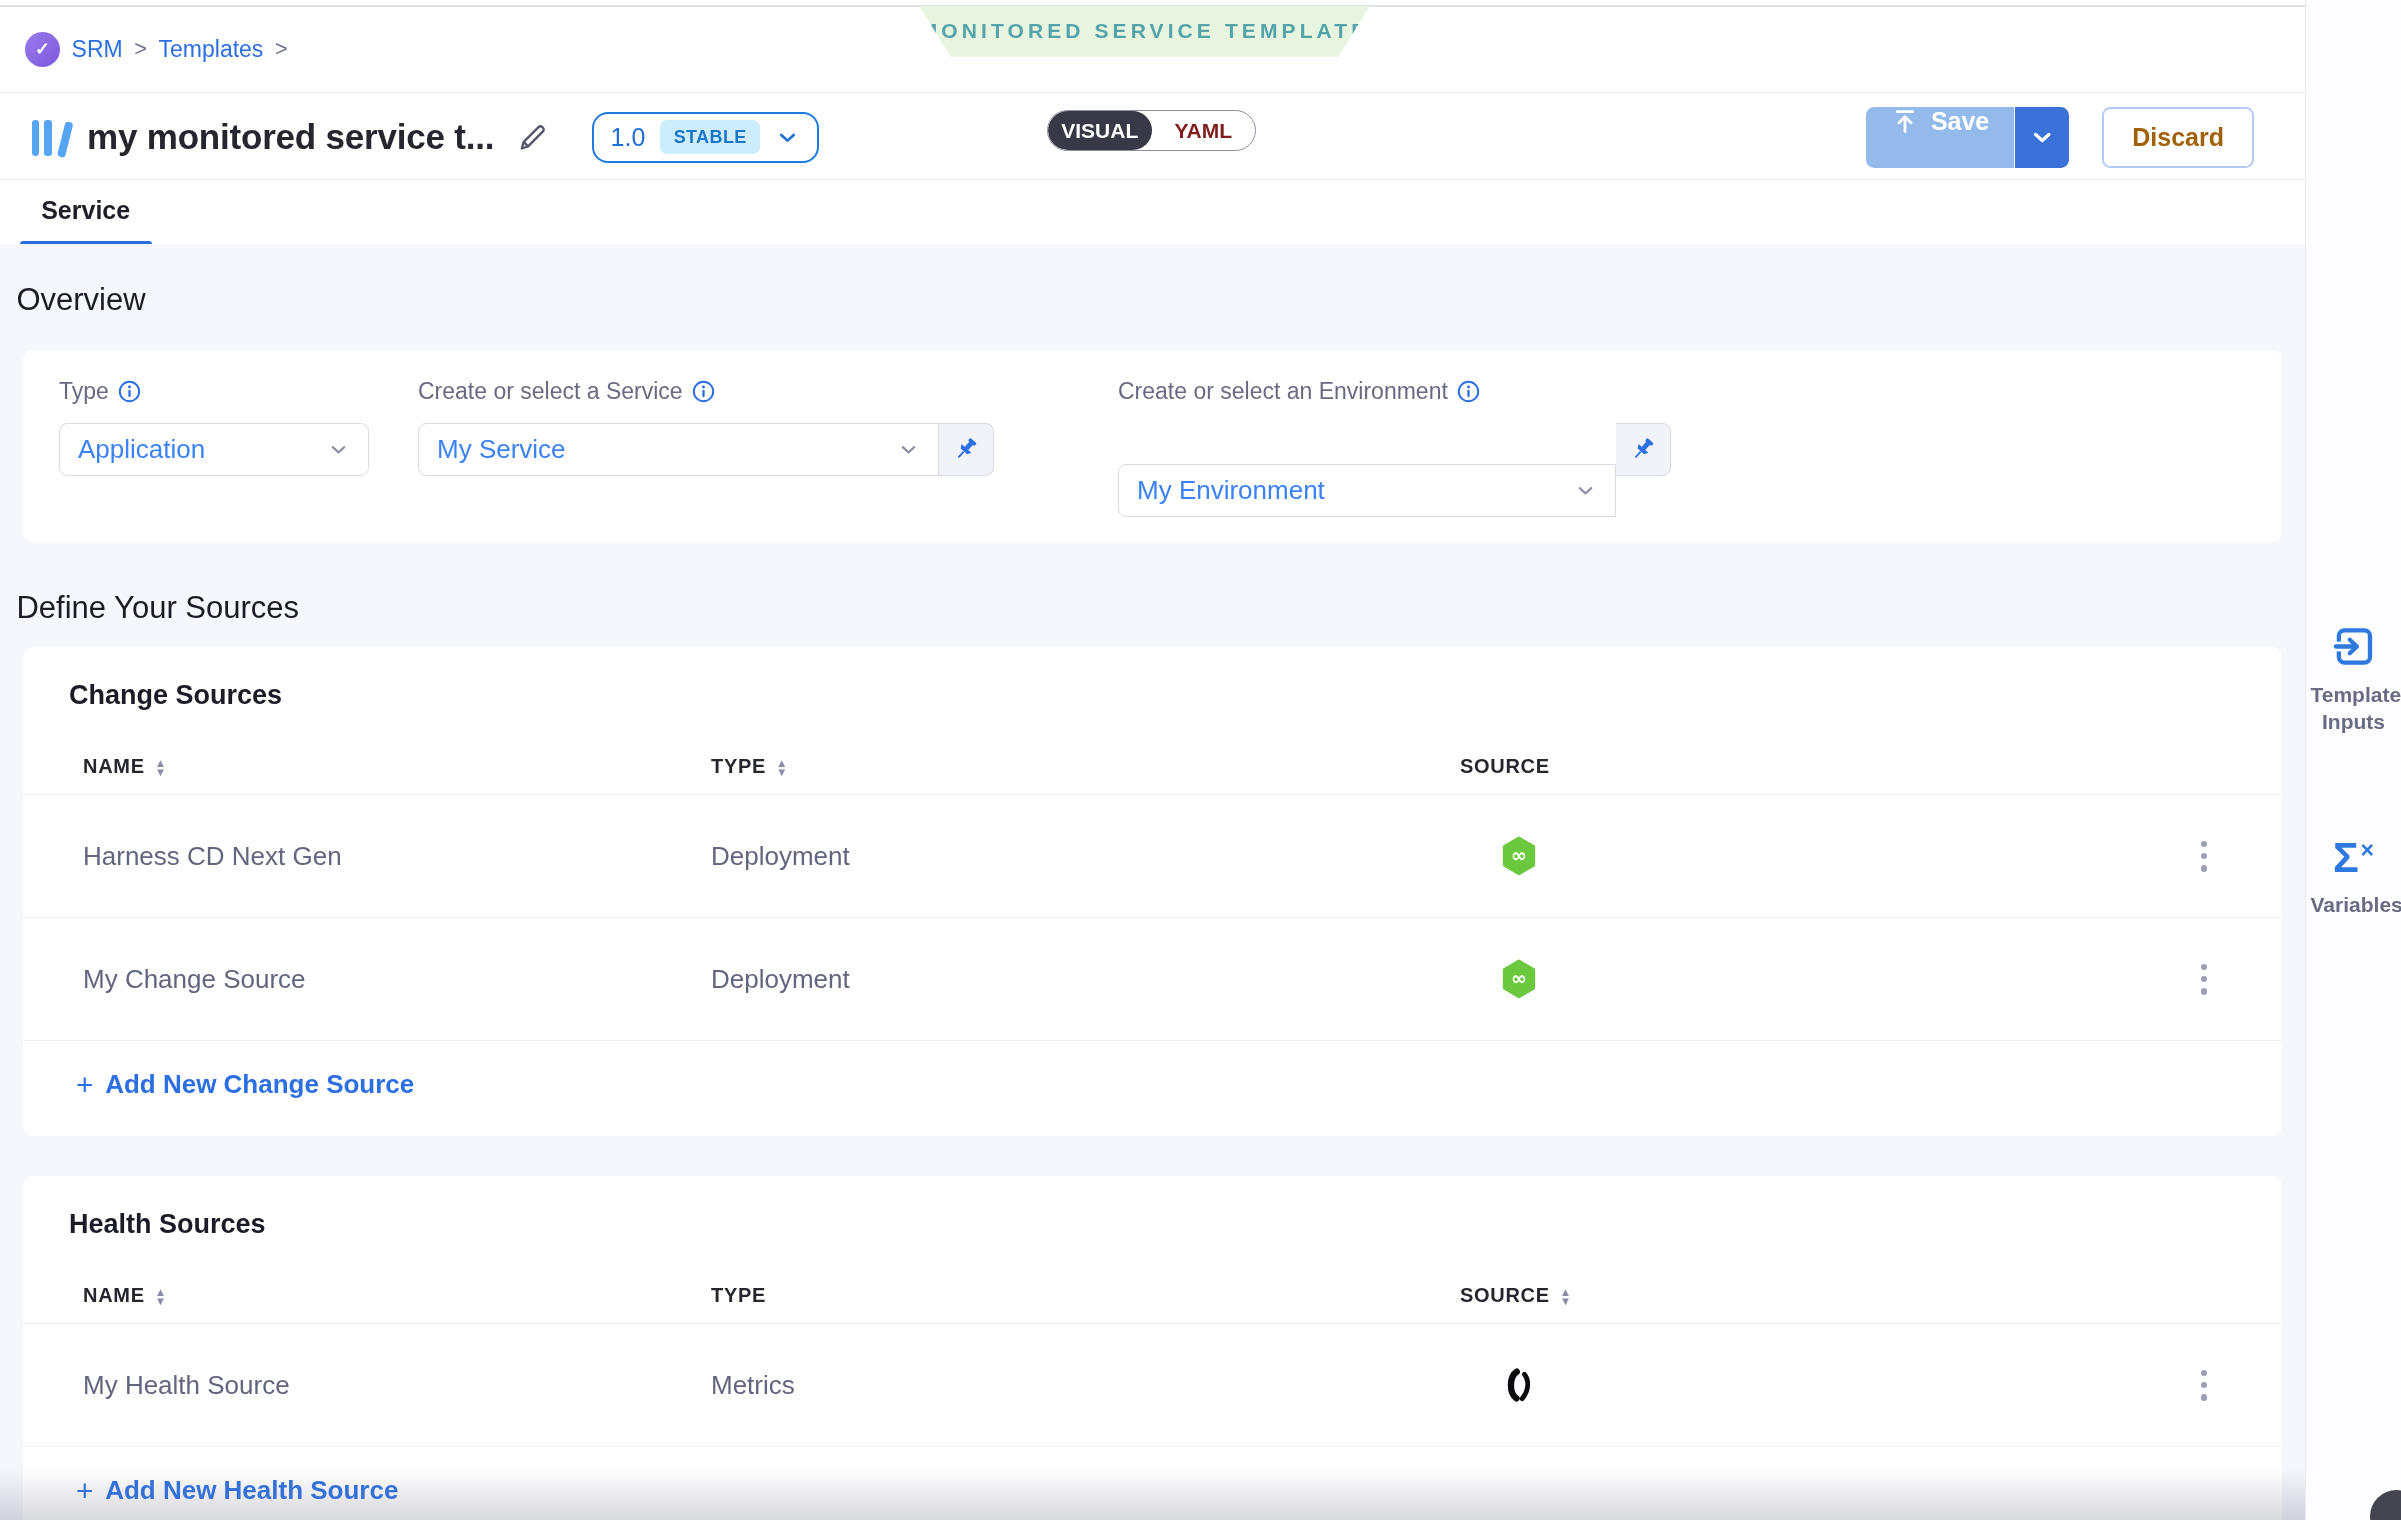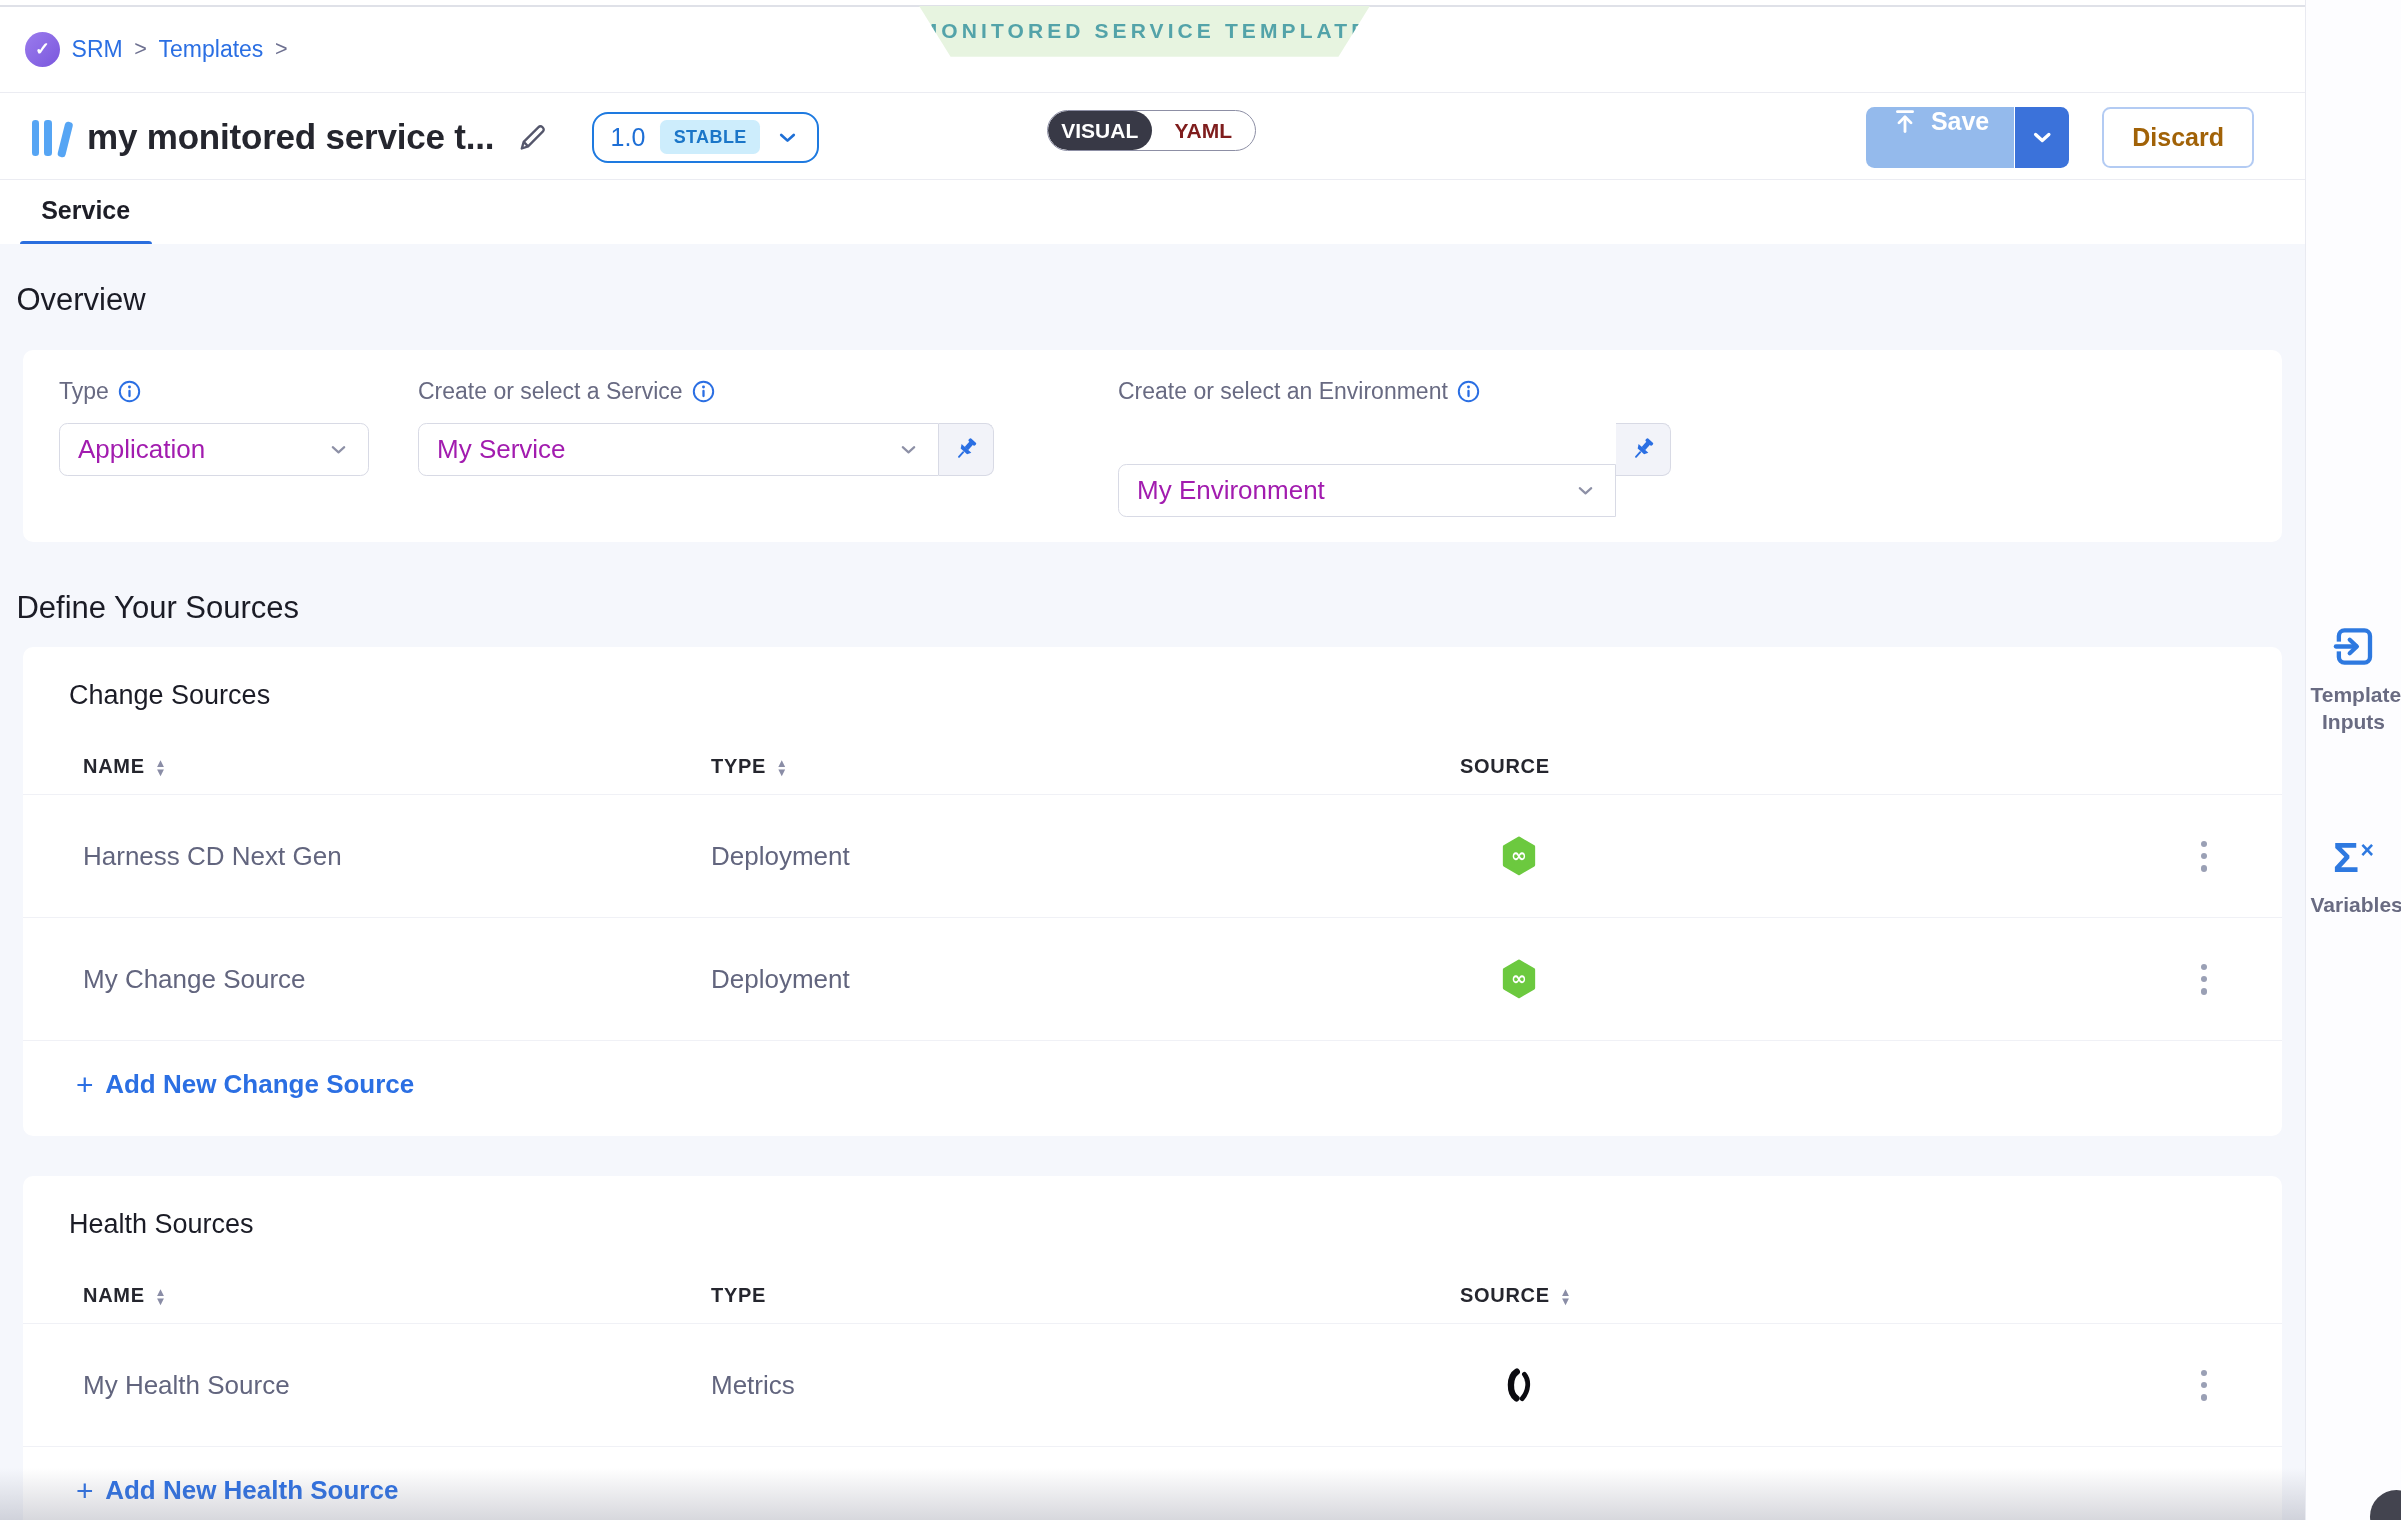--- a/index.html
+++ b/index.html
@@ -73,36 +73,36 @@
              background:#f5f7fc; padding:31.5px 23px 0 23px; overflow:hidden; }
   .section-h { font-size:31px; color:#1b1c26; font-weight:normal; margin:6.6px 0 0 -6.6px; }
 
   .card { background:#ffffff; border-radius:10px; }
   .overview-card { position:relative; margin-top:31.5px; height:192px; }
 
   .field { position:absolute; top:28px; }
   .field-label { display:flex; align-items:center; gap:8.3px; color:#686a82; font-size:23px; }
   .select { margin-top:18px; display:flex; align-items:center; height:53px; background:#fff;
             border:1.7px solid #d8dae5; border-radius:8.3px; padding:0 18px; cursor:pointer; }
-  .select .val { font-size:26px; color:#a21caf; }
+  .select .val { font-size:26px; color:#3b82f6; }
   .select .chev { margin-left:auto; display:flex; }
   .pin-wrap { display:flex; margin-top:18px; }
   .pin-wrap .select { margin-top:0; border-radius:8.3px 0 0 8.3px; }
   .pin-btn { width:55px; height:53px; border:1.7px solid #d8dae5; border-left:none;
              border-radius:0 8.3px 8.3px 0; background:#f2f3f9; display:flex; align-items:center;
              justify-content:center; cursor:pointer; }
 
   .f-type   { left:36px;  width:310px; }
   .f-serv   { left:395px; }
   .f-env    { left:1095px; }
   .f-serv .select { width:521px; }
   .f-env  .select { width:498px;margin-top:41px; }
 
   .src-card { position:relative; margin-top:21.6px; padding:33px 0 0 0; }
-  .card-title { font-size:27px; font-weight:normal; color:#1b1c26; margin-left:46px; }
+  .card-title { font-size:27px; font-weight:bold; color:#1b1c26; margin-left:46px; }
 
   .tbl { margin-top:28px; }
   .trow { display:grid; grid-template-columns:628px 749px 711px 1fr; align-items:center;
           padding-left:60px; }
   .thead { height:55px; }
   .th { display:flex; align-items:center; font-size:20px; font-weight:bold; color:#25262e;
         letter-spacing:0.7px; cursor:pointer; }
   .sorter { display:inline-flex; flex-direction:column; margin-left:10px; color:#8a8da6;
             font-size:11.6px; line-height:9px; }
   .tr { height:123px; border-top:1.7px solid #f0f1f6; cursor:pointer; }

